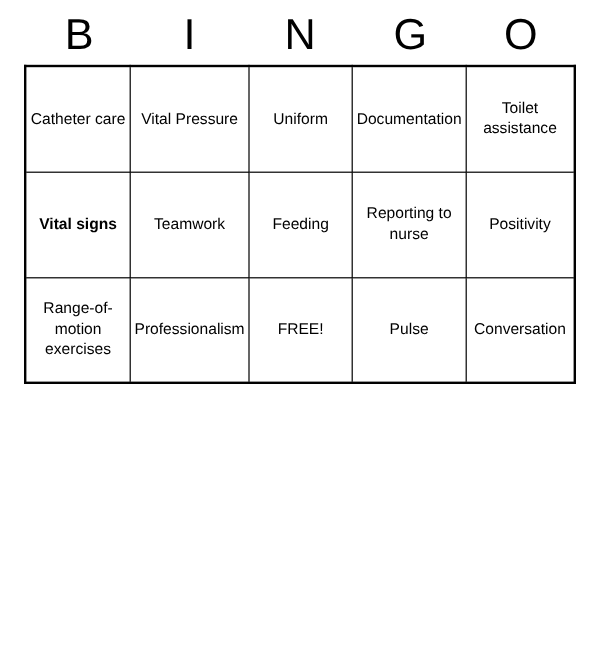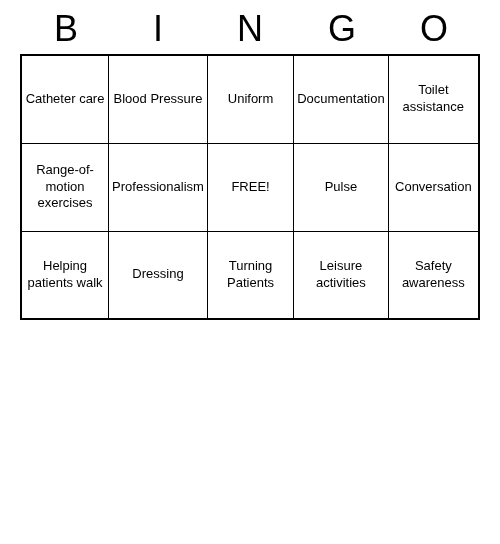--- a/index.html
+++ b/index.html
@@ -79,33 +79,33 @@
   <span class="bingo-letter">I</span>
   <span class="bingo-letter">N</span>
   <span class="bingo-letter">G</span>
   <span class="bingo-letter">O</span>
 </div>
 
 <table class="bingo-grid">
   <tbody id="bingo-body">
   <tr>
         <td>Catheter care</td>
-        <td>Blood Pressure</td>
+        <td>Vital Pressure</td>
         <td>Uniform</td>
         <td class="small-text">Documentation</td>
         <td>Toilet assistance</td>
+      </tr>
+      <tr>
+        <td class="large-text">Vital signs</td>
+        <td>Teamwork</td>
+        <td>Feeding</td>
+        <td>Reporting to nurse</td>
+        <td>Positivity</td>
       </tr>
       <tr>
         <td>Range-of-motion exercises</td>
         <td class="small-text">Professionalism</td>
         <td class="free-cell">FREE!</td>
         <td class="pulse-cell">Pulse</td>
         <td class="small-text">Conversation</td>
       </tr>
-      <tr>
-        <td>Helping patients walk</td>
-        <td>Dressing</td>
-        <td>Turning Patients</td>
-        <td>Leisure activities</td>
-        <td>Safety awareness</td>
-      </tr>
     </tbody>
 </table>
 
 </body></html>

